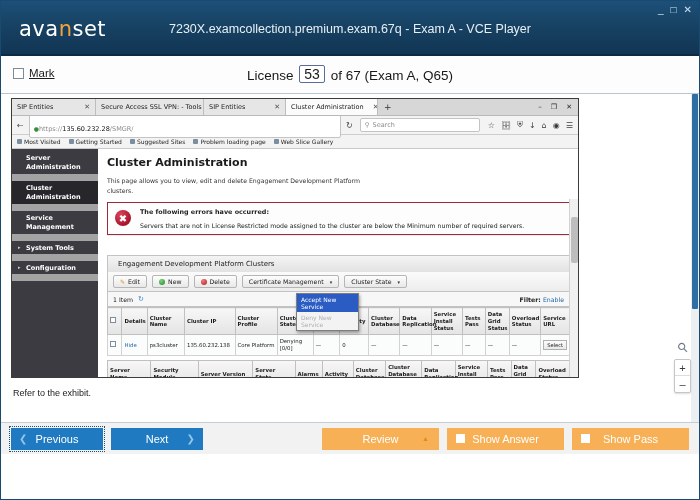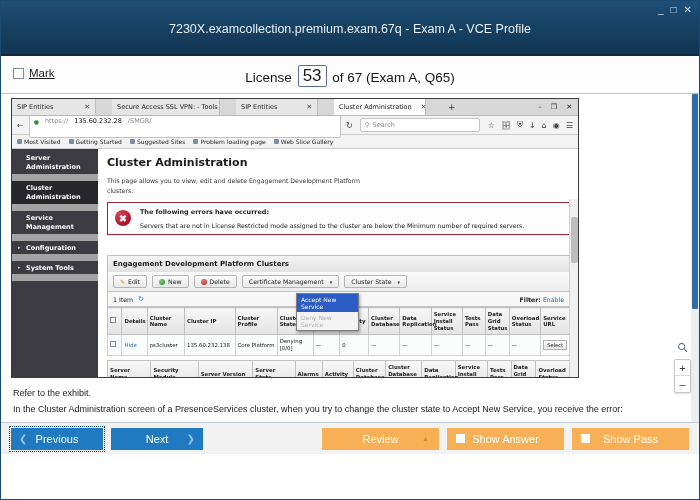--- a/index.html
+++ b/index.html
@@ -64,21 +64,21 @@
     text-decoration: underline;
   }
   .qnum-wrap {
     position: absolute; left: 0; right: 0; top: 9px;
     text-align: center; font-size: 13.5px; color: #17181a;
   }
   .qbox {
     display: inline-block;
     border: 1px solid #5a6d9a; border-radius: 2px;
     padding: 0px 4px; margin: 0 2px;
-    background: #fff; font-size: 17px;
+    background: #fff; font-size: 14px;
     vertical-align: 1px;
   }
 
   
   .exhibit-area {
     position: relative;
     height: 290px;
     background: #ffffff;
     padding: 4px 8px 0 10px;
   }
@@ -89,21 +89,20 @@
     background: #f0f0f0;
     overflow: hidden;
     font-family: "DejaVu Sans", sans-serif;
   }
   
   .tabstrip {
     height: 17px; background: #d7d7d7;
     display: flex; align-items: stretch;
     position: relative;
     border-bottom: 1px solid #b9b9b9;
-    gap: 16px;
   }
   .btab {
     background: #e6e6e6; border-right: 1px solid #bdbdbd;
     font-size: 6.5px; color: #1c1c1c;
     display: flex; align-items: center;
     padding: 0 5px; gap: 3px;
     max-width: 150px; white-space: nowrap; overflow: hidden;
   }
   .btab.active { background: #fbfbfb; }
   .btab .x { color: #555; font-size: 7px; margin-left: auto; padding-left: 6px; }
@@ -116,21 +115,21 @@
   .navbar {
     height: 19px; background: #f3f3f3;
     border-bottom: 1px solid #cdcdcd;
     display: flex; align-items: center; gap: 5px;
     padding: 0 5px;
   }
   .nav-ico { font-size: 8px; color: #4c4c4c; }
   .urlbar {
     flex: 1 1 auto; height: 14px; background: #ffffff;
     border: 1px solid #c4c4c4; border-radius: 2px;
-    display: flex; align-items: flex-end; gap: 6px;
+    display: flex; align-items: flex-start; gap: 0;
     padding: 12px 4px; font-size: 6.5px; color: #666;
   }
   .urlbar .lock { color: #3a8f3a; font-size: 6px; }
   .urlbar .host { color: #111; font-weight: normal; }
   .urlbar .path { color: #8a8a8a; }
   .reload { font-size: 8px; color: #4c4c4c; padding-right:2px;}
   .searchbar {
     width: 120px; height: 14px; background: #ffffff;
     border: 1px solid #c4c4c4; border-radius: 2px;
     display: flex; align-items: center; gap: 3px;
@@ -198,22 +197,22 @@
     display: flex; align-items: center; justify-content: center;
     margin-top: 2px;
   }
   .err-title { font-size: 6.4px; font-weight: bold; color: #1c1c1c; margin-bottom: 6px;}
   .err-body { font-size: 6.2px; color: #222; }
 
   
   .panel-head {
     background: linear-gradient(180deg,#f4f4f4,#e2e2e2);
     border: 1px solid #c3c3c3; border-bottom: none;
-    font-size: 7px; font-weight: bold; color: #1c1c1c;
-    padding: 4px 5px;
+    font-size: 7px; font-weight: normal; color: #1c1c1c;
+    padding: 4px 10px;
     margin-top: 20px;
   }
   .toolbar {
     border: 1px solid #c3c3c3; border-top: none;
     background: linear-gradient(180deg,#fbfbfb,#ededed);
     display: flex; align-items: center; gap: 5px;
     padding: 3px 5px; position: relative;
   }
   .tbtn {
     background: linear-gradient(180deg,#fdfdfd,#e8e8e8);
@@ -387,21 +386,22 @@
     position: absolute; left: 0; right: 0; bottom: 0; height: 3px;
     background: #1f7ac1;
   }
 </style>
 </head>
 <body>
 
 <div class="app">
 
   <div class="titlebar">
-    <div class="title-text">7230X.examcollection.premium.exam.67q - Exam A - VCE Profile</div>
+    <div class="logo"><span>ava</span><span class="accent">n</span><span>set</span></div>
+    <div class="title-text">7230X.examcollection.premium.exam.67q - Exam A - VCE Player</div>
     <div class="wincontrols">
       <span>_</span>
       <span>□</span>
       <span>✕</span>
     </div>
   </div>
 
   <div class="qbar">
     <div class="mark-wrap">
       <span class="cbox"></span>
@@ -499,25 +499,25 @@
           <div class="side-item sel">
             <span class="arw"></span>
             <span>Cluster Administration</span>
           </div>
           <div class="side-item">
             <span class="arw"></span>
             <span>Service Management</span>
           </div>
           <div class="side-item">
             <span class="arw">▸</span>
-            <span>Configuration</span>
+            <span>System Tools</span>
           </div>
           <div class="side-item">
             <span class="arw">▸</span>
-            <span>System Tools</span>
+            <span>Configuration</span>
           </div>
         </div>
 
         <div class="content">
           <div class="ctitle">Cluster Administration</div>
           <div class="cdesc">This page allows you to view, edit and delete Engagement Development Platform clusters.</div>
 
           <div class="errbox">
             <div class="err-ico">✖</div>
             <div>
@@ -644,21 +644,20 @@
       <div class="mag">⚲</div>
       <div class="zbtns">
         <div class="zbtn top">+</div>
         <div class="zbtn">–</div>
       </div>
     </div>
   </div>
 
   <div class="qtext">
     <div>Refer to the exhibit.</div>
-    <div>In the Cluster Administration screen of a PresenceServices cluster, when you try to change the cluster state to Accept New Service, you receive the error:</div>
   </div>
 
   <div class="page-scroll">
     <div class="page-thumb"></div>
   </div>
 
   <div class="navrow">
     <button class="bluebtn focus">
       <span class="ch l">❮</span>
       <span>Previous</span>

